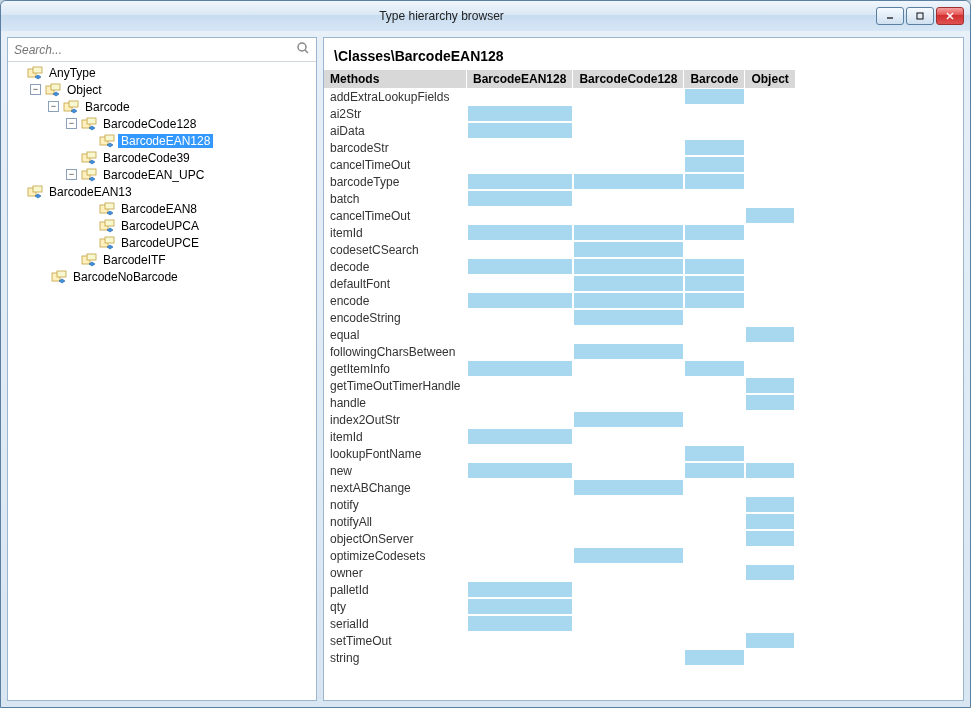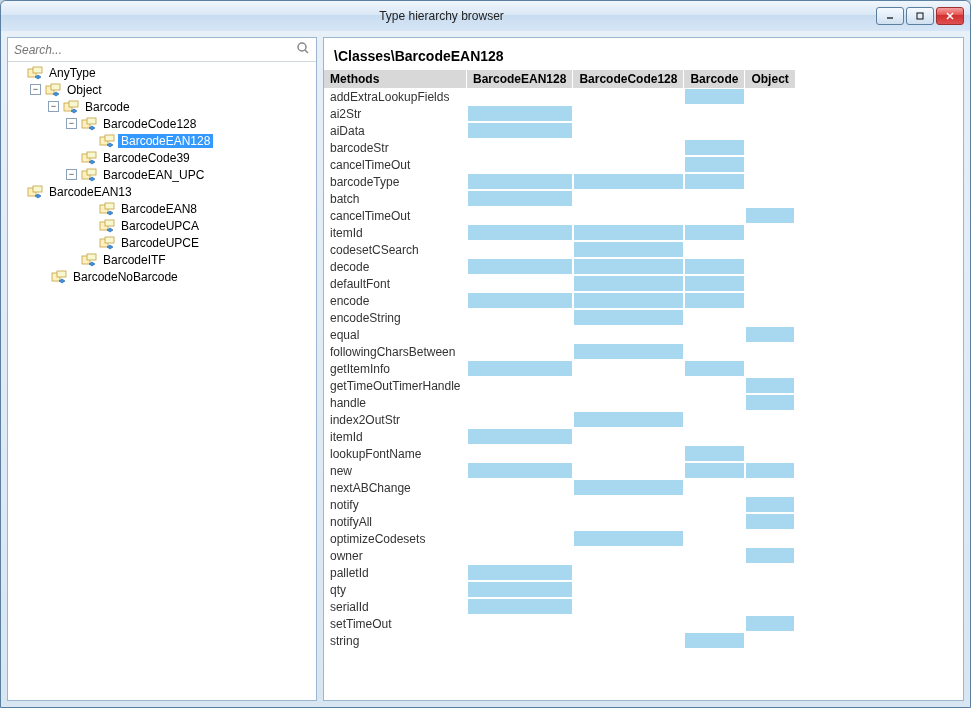--- a/index.html
+++ b/index.html
@@ -509,20 +509,29 @@
               <tr>
                 <td class="method-name">notifyAll</td>
                 <td style="min-width: 100px; padding: 1px;"></td>
                 <td style="min-width: 100px; padding: 1px;"></td>
                 <td style="min-width: 60px; padding: 1px;"></td>
                 <td style="min-width: 50px; padding: 1px;">
                   <span class="cell-bar"></span>
                 </td>
               </tr>
               <tr>
+                <td class="method-name">objectOnServer</td>
+                <td style="min-width: 100px; padding: 1px;"></td>
+                <td style="min-width: 100px; padding: 1px;"></td>
+                <td style="min-width: 60px; padding: 1px;"></td>
+                <td style="min-width: 50px; padding: 1px;">
+                  <span class="cell-bar"></span>
+                </td>
+              </tr>
+              <tr>
                 <td class="method-name">optimizeCodesets</td>
                 <td style="min-width: 100px; padding: 1px;"></td>
                 <td style="min-width: 100px; padding: 1px;">
                   <span class="cell-bar"></span>
                 </td>
                 <td style="min-width: 60px; padding: 1px;"></td>
                 <td style="min-width: 50px; padding: 1px;"></td>
               </tr>
               <tr>
                 <td class="method-name">owner</td>

